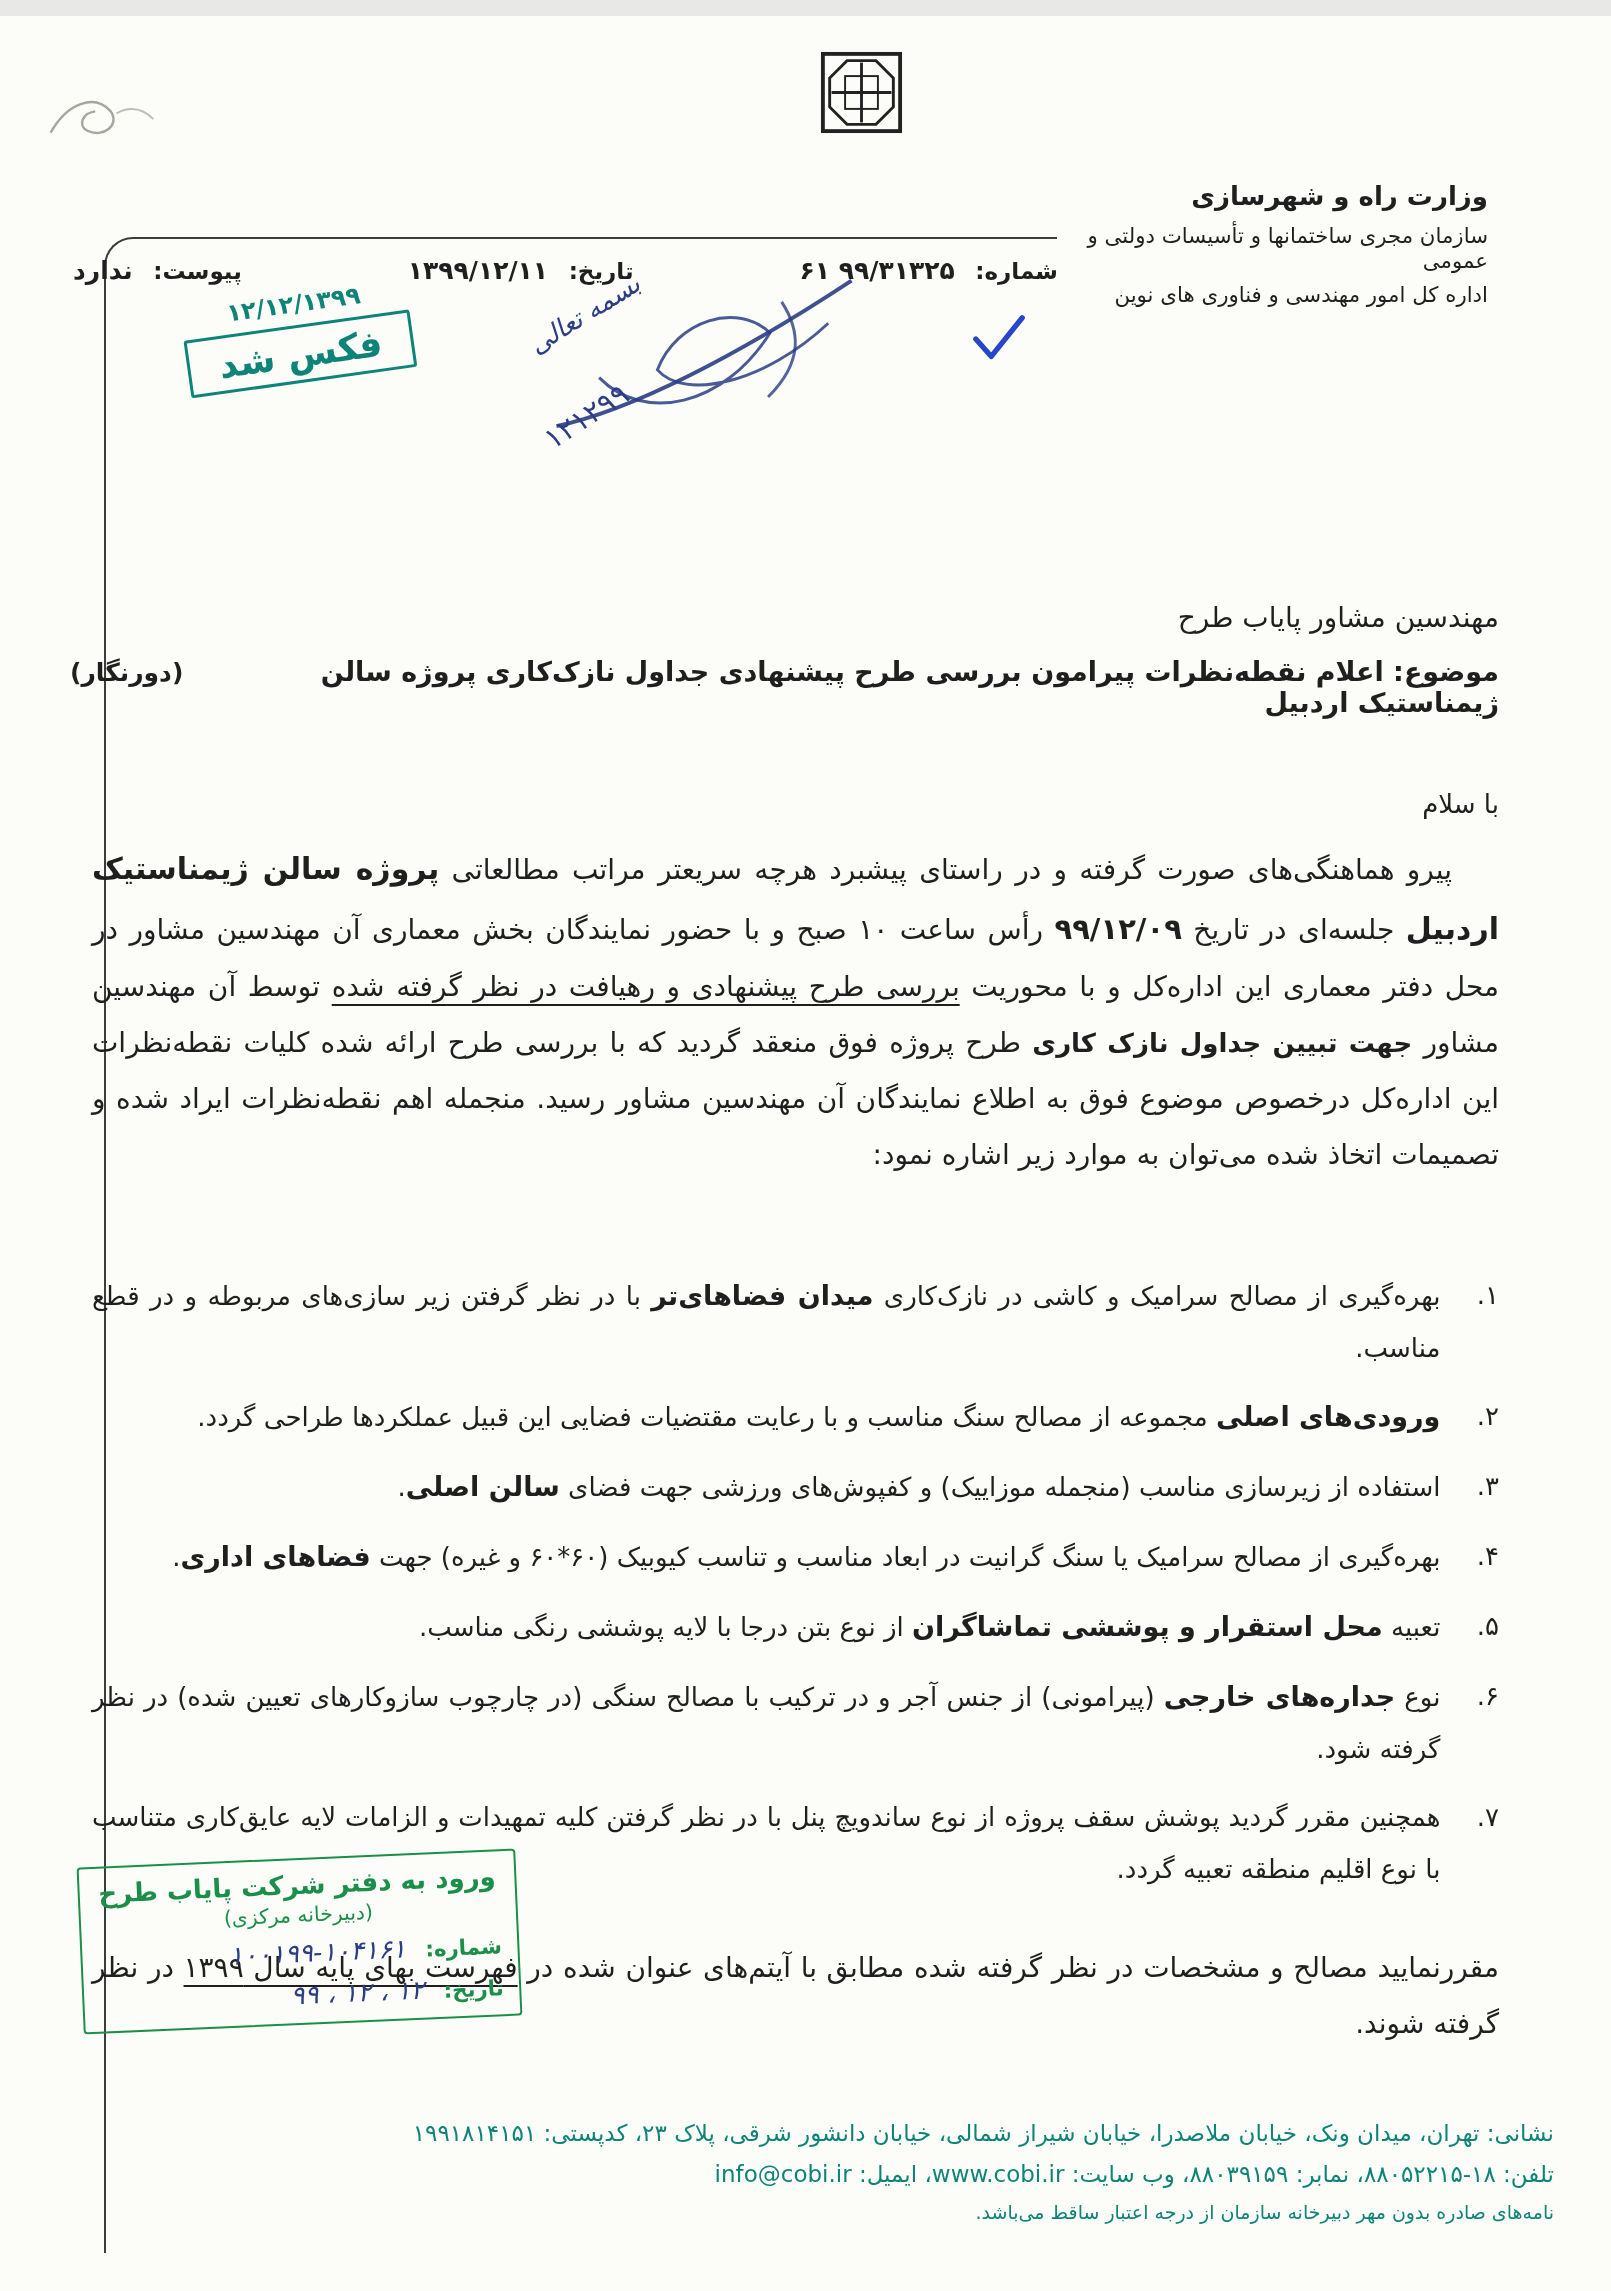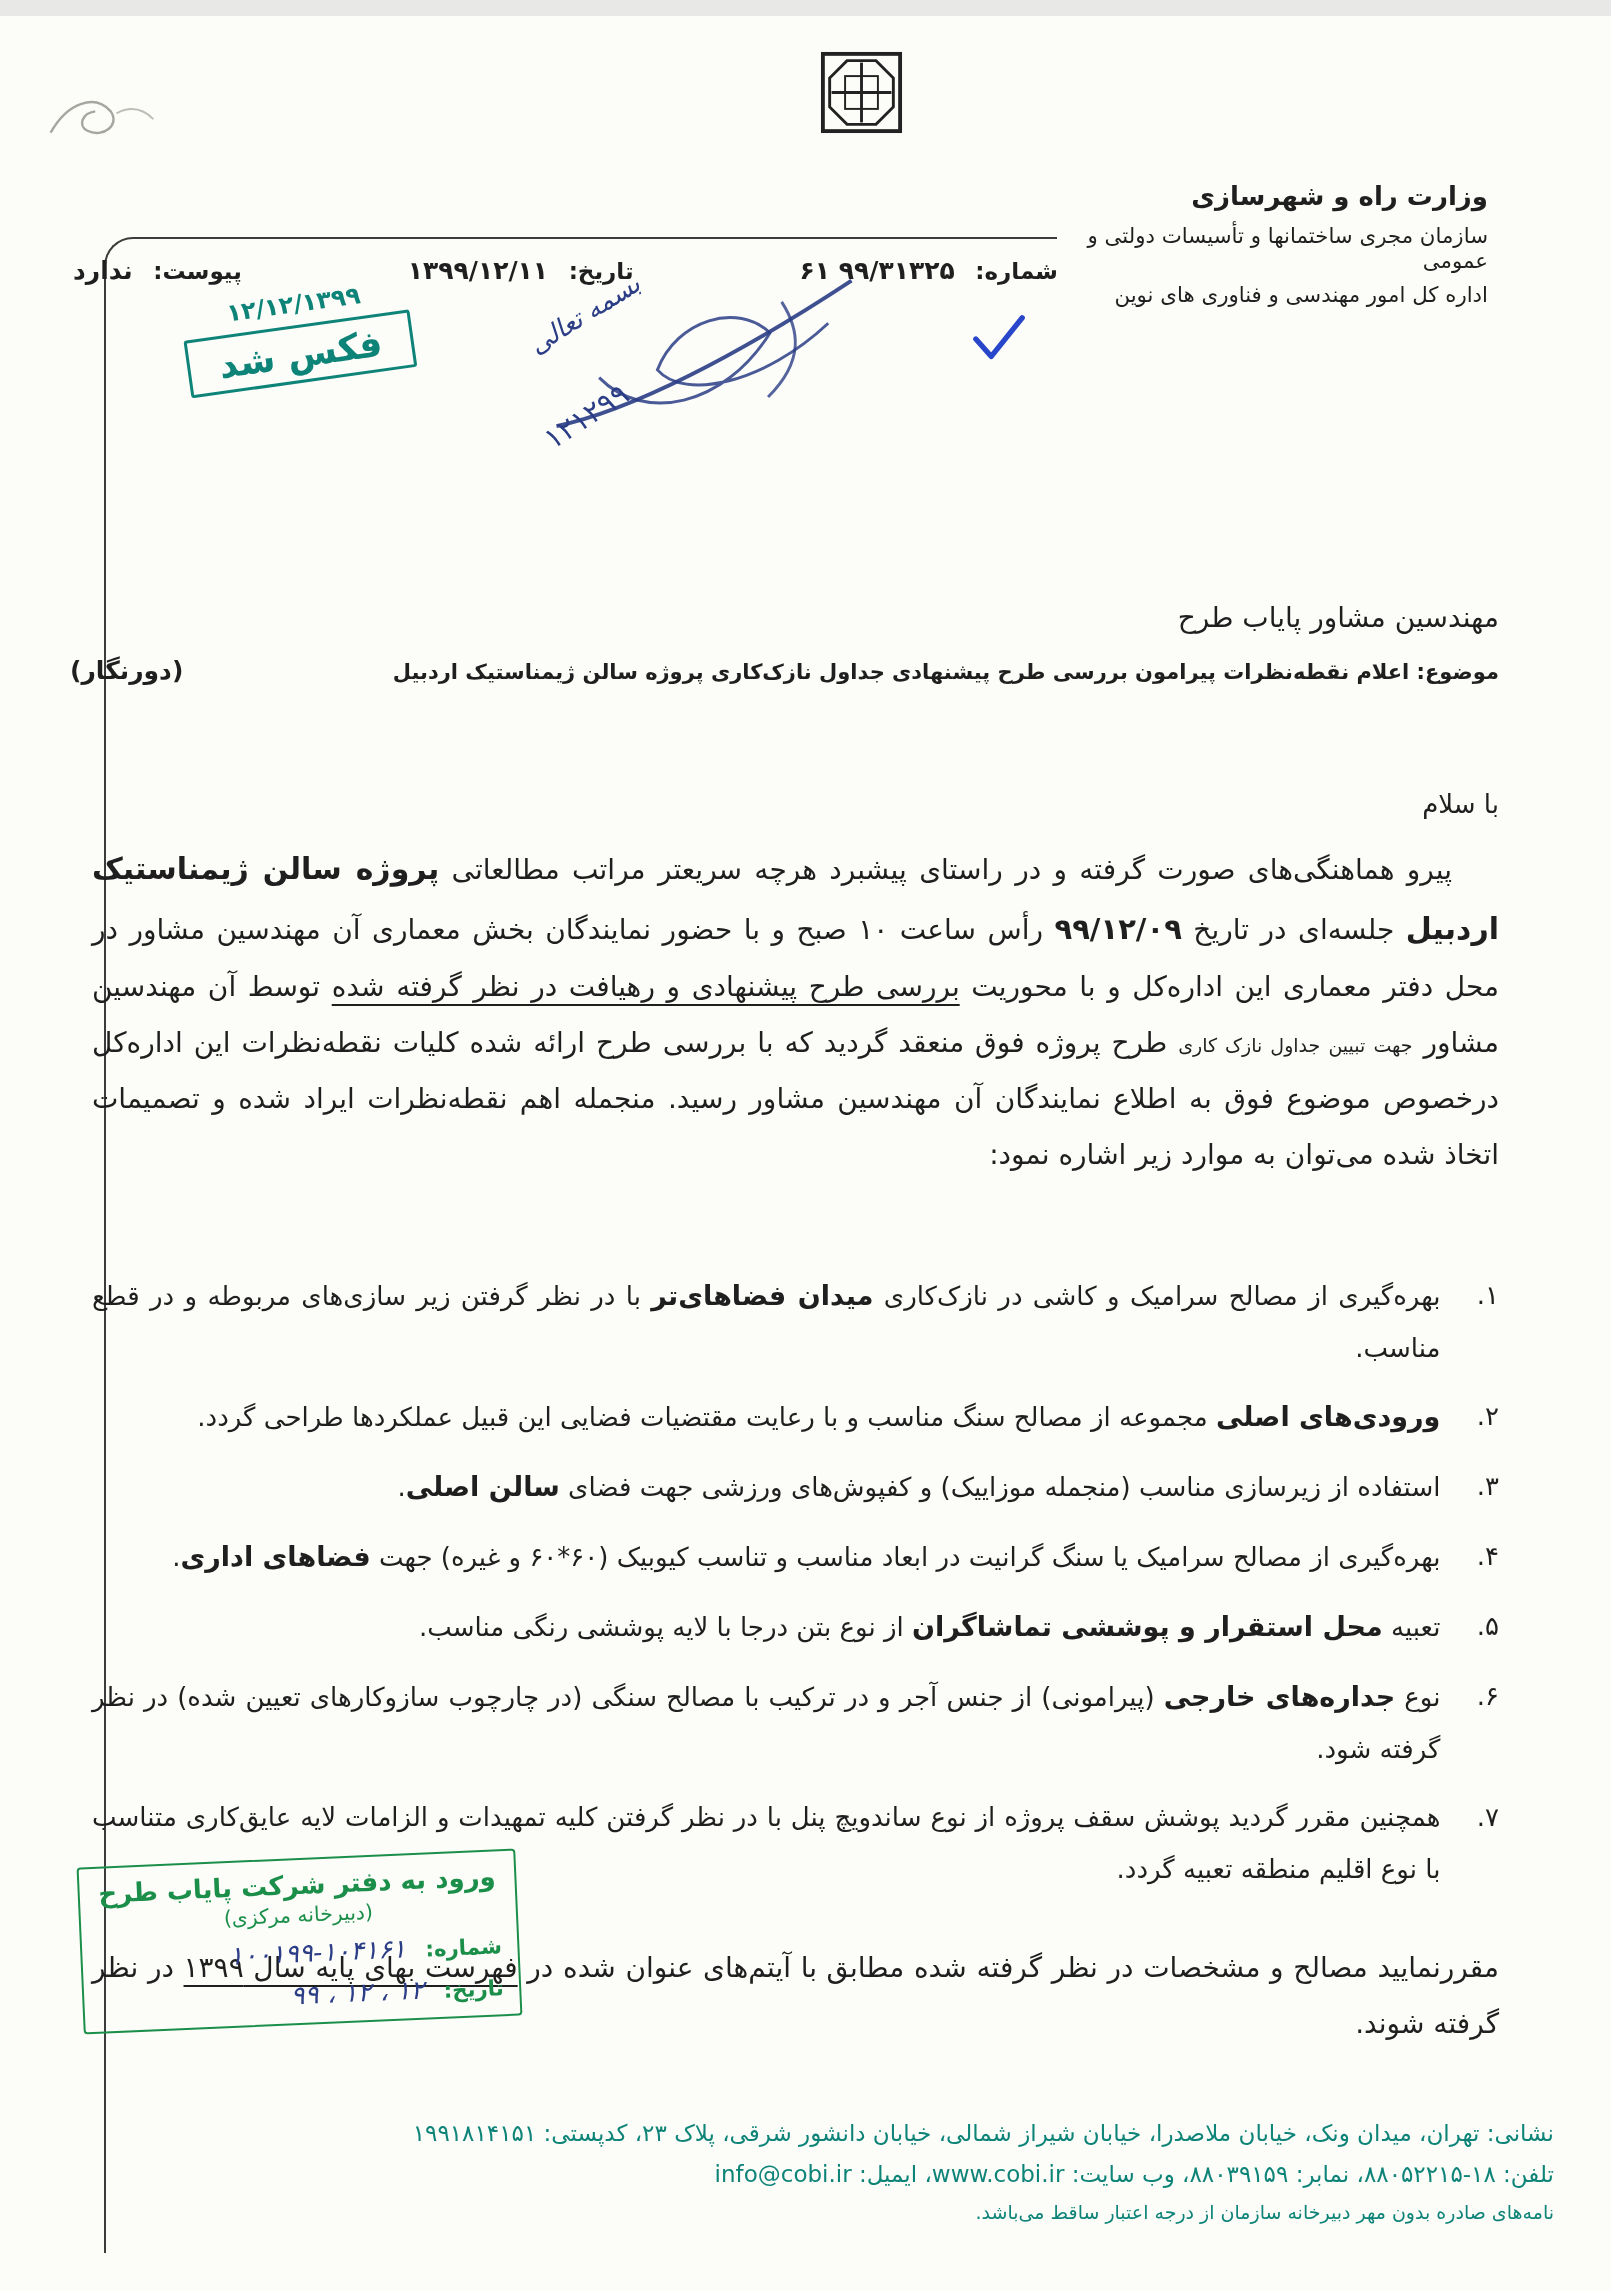--- a/index.html
+++ b/index.html
@@ -34,30 +34,30 @@
 
   .bismillah { position:absolute; left:522px; top:283px; transform:rotate(-32deg);
                font-size:26px; font-style:italic; color:var(--ink-blue,#2a3d85); white-space:nowrap; }
   .signature { position:absolute; left:539px; top:247px; }
   .checkmark { position:absolute; left:970px; top:294px; }
   .corner-scribble { position:absolute; left:39px; top:68px; }
 
   .recipient { position:absolute; right:113px; top:585px; font-size:28px; font-weight:normal; }
   .subject   { position:absolute; right:113px; left:70px; top:640px;
                display:flex; justify-content:space-between; align-items:baseline; font-weight:bold; }
-  .subject-main   { font-size:21px; }
+  .subject-main   { font-size:27px; }
   .subject-suffix { font-size:25px; }
   .salutation { position:absolute; right:113px; top:773px; font-size:26px; }
 
   .body { position:absolute; right:113px; left:92px; top:823px; }
   .para { margin:0; font-size:28px; line-height:2.0; text-align:justify; text-indent:47px; }
   .lg   { font-size:29px; font-weight:bold; }
   .u    { text-decoration:underline; text-underline-offset:7.8px; text-decoration-thickness:1.5px; }
   .proj  { font-weight:bold; font-size:30px; }
-  .proj2 { font-weight:normal; font-size:19px; }
+  .proj2 { font-weight:bold; font-size:26px; }
 
   .list { margin-top:87px; }
   .li   { display:flex; gap:13.6px; margin-bottom:17.5px; font-size:26px; line-height:1.95; }
   .num  { flex:0 0 45px; text-align:right; }
   .txt  { flex:1; text-align:justify; }
   .ib   { font-weight:bold; font-size:27px; }
 
   .closing { margin:44px 0 0; font-size:28px; line-height:2.0; text-align:justify; }
 
   .entry-stamp { position:absolute; left:80px; top:1842px; width:439px; box-sizing:border-box;

